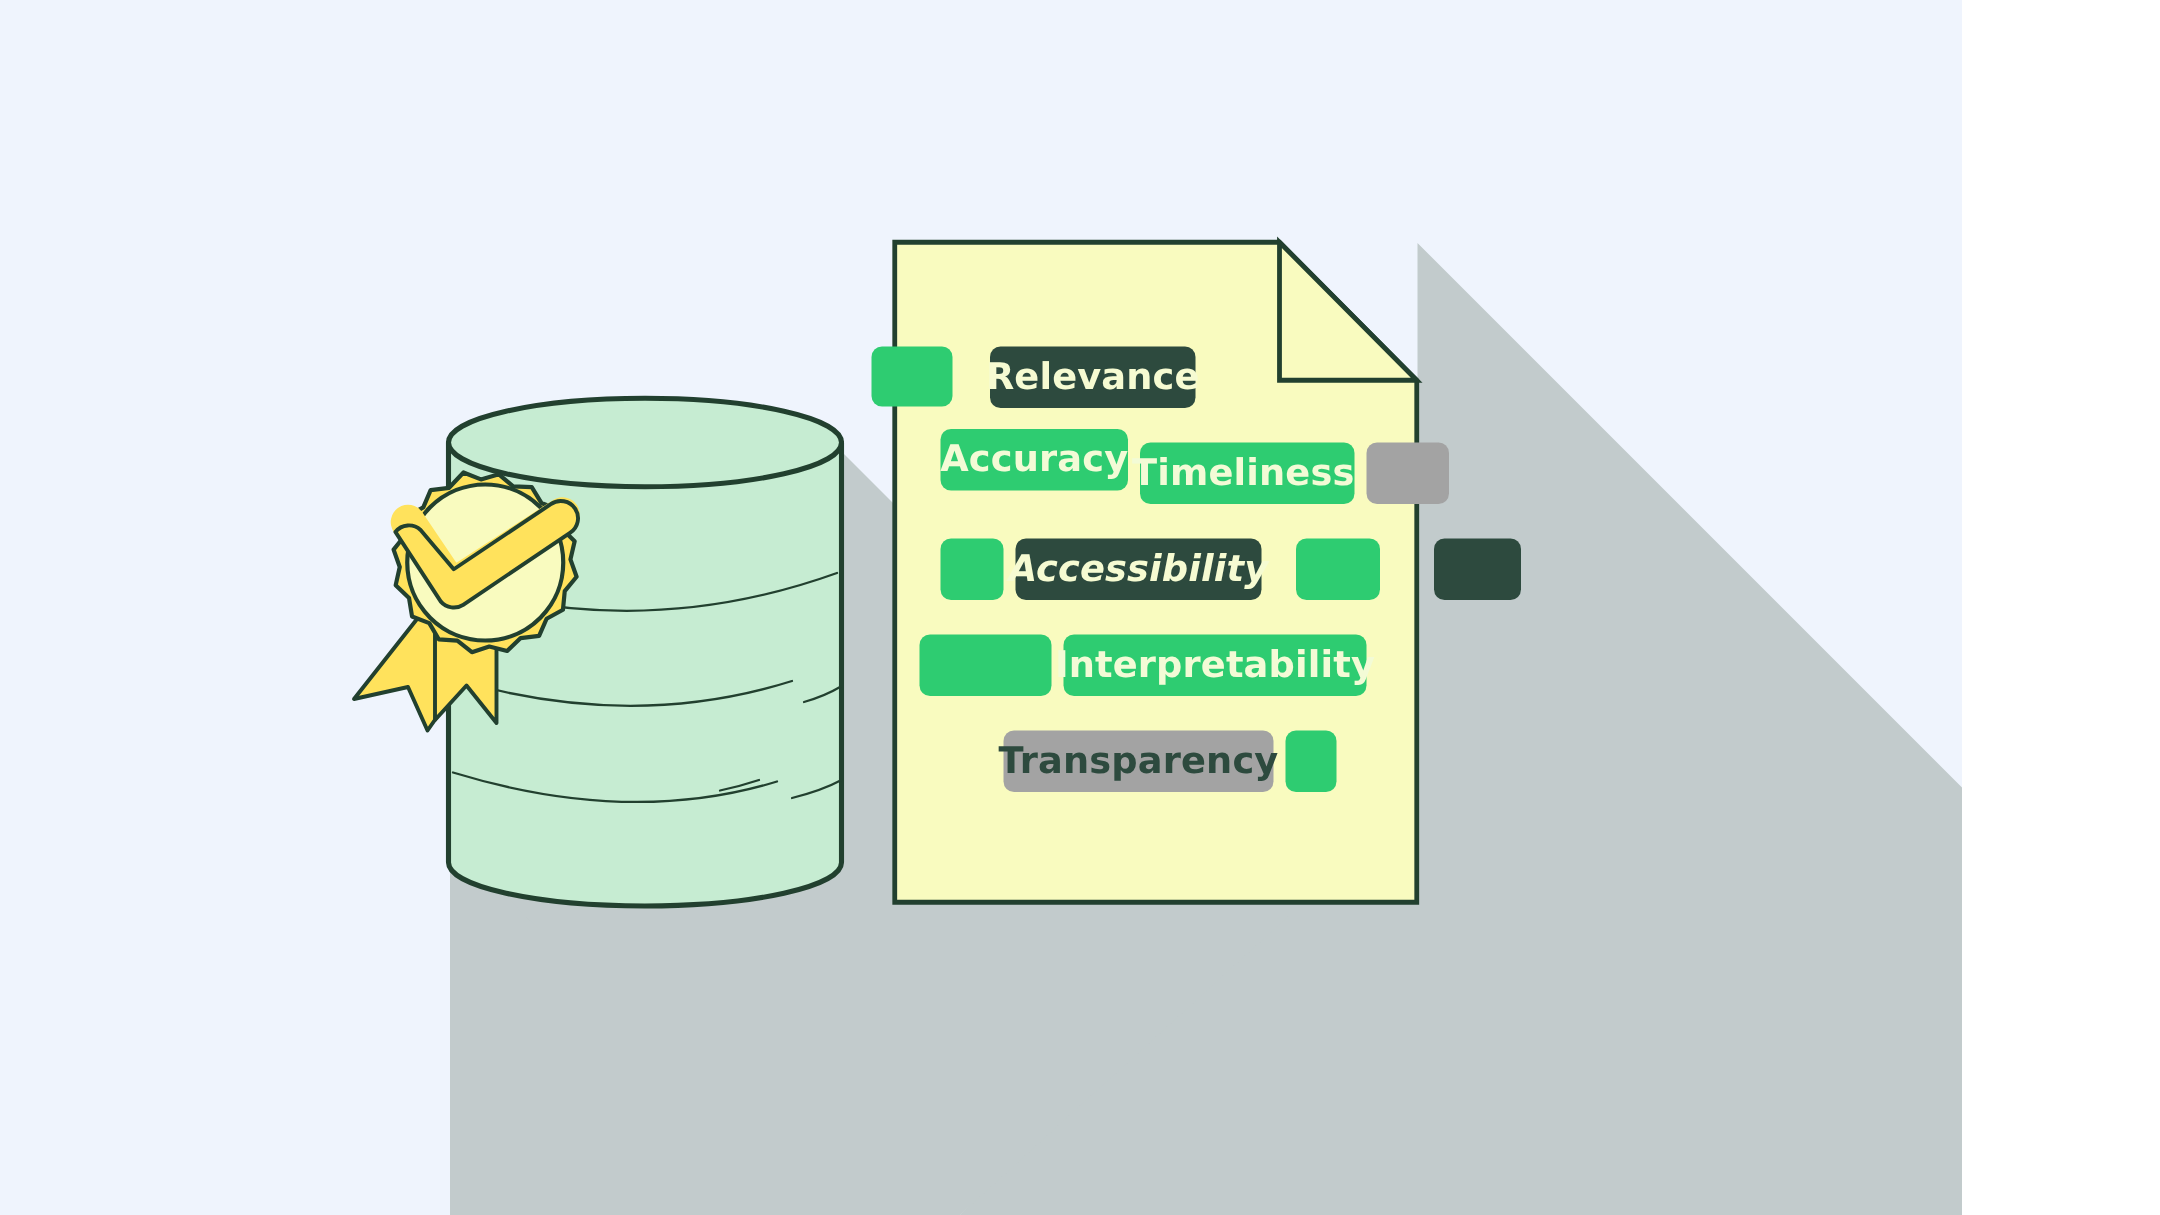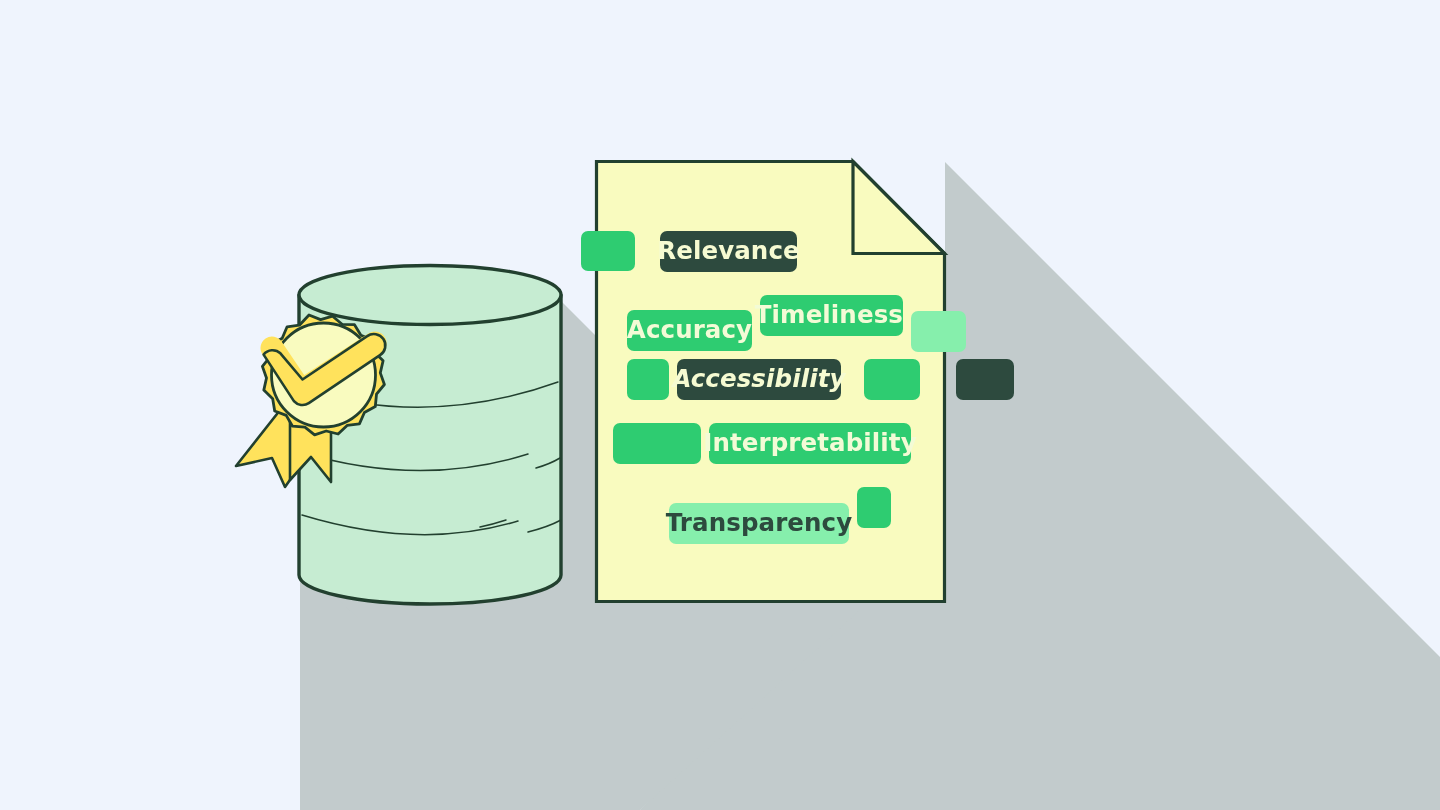--- a/index.html
+++ b/index.html
@@ -7,21 +7,21 @@
     padding: 0;
   }
   body {
     width: 1440px;
     height: 810px;
     overflow: hidden;
     font-family: "DejaVu Sans", sans-serif;
   }
   #stage {
     position: relative;
-    width: 1440px;
+    width: 1308px;
     height: 810px;
     background: #eff4fd;
     overflow: hidden;
   }
   #art {
     position: absolute;
     left: 0;
     top: 0;
     width: 1440px;
     height: 810px;
@@ -47,21 +47,21 @@
     font-size: 24.5px;
     letter-spacing: 0.1px;
     line-height: 1;
     white-space: nowrap;
     pointer-events: auto;
     user-select: none;
   }
   .chip.blank { border-radius: 7px; }
   .chip.dark  { background: #2d4a3e; color: #f6fbd2; }
   .chip.green { background: #2ecc71; color: #f3fbd6; }
-  .chip.yellow{ background: #86efac; color: #2d4a3e; margin-top: 16px; }
+  .chip.yellow{ background: #a3a3a3; color: #2d4a3e; }
   .chip.darkshadow { background: #2d4a3e; }
 </style>
 </head>
 <body>
 
 <div id="stage">
 
   <svg id="art" viewBox="0 0 1440 810" xmlns="http://www.w3.org/2000/svg">
 
     <rect x="0" y="0" width="1440" height="810" fill="#eff4fd"></rect>
@@ -151,21 +151,21 @@
       <path d="M 853 161.5 L 853 253.5 L 944.5 253.5 Z" fill="#f9fbbf" stroke="#22402f" stroke-width="3.2" stroke-linejoin="miter"></path>
     </g>
 
   </svg>
 
   <div class="chip-layer" id="chip-layer">
       <div class="chip green blank" style="left: 581px; top: 231px; width: 54px; height: 40px;"></div>
       <div class="chip dark" style="left: 660px; top: 231px; width: 137px; height: 41px;">
         <span>Relevance</span>
       </div>
-      <div class="chip green" style="left: 627px; top: 310px; width: 125px; height: 41px;">
+      <div class="chip green" style="left: 627px; top: 286px; width: 125px; height: 41px;">
         <span>Accuracy</span>
       </div>
       <div class="chip green" style="left: 760px; top: 295px; width: 143px; height: 41px; justify-content: flex-end;">
         <span>Timeliness</span>
       </div>
       <div class="chip yellow blank" style="left: 911px; top: 295px; width: 55px; height: 41px;"></div>
       <div class="chip green blank" style="left: 627px; top: 359px; width: 42px; height: 41px;"></div>
       <div class="chip dark" style="left: 677px; top: 359px; width: 164px; height: 41px; font-style: italic;">
         <span>Accessibility</span>
       </div>

